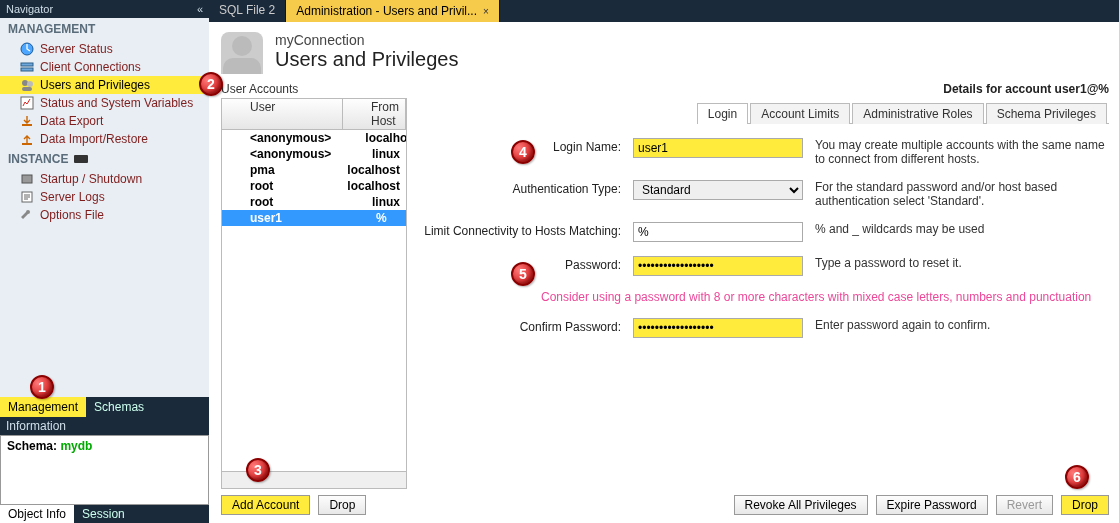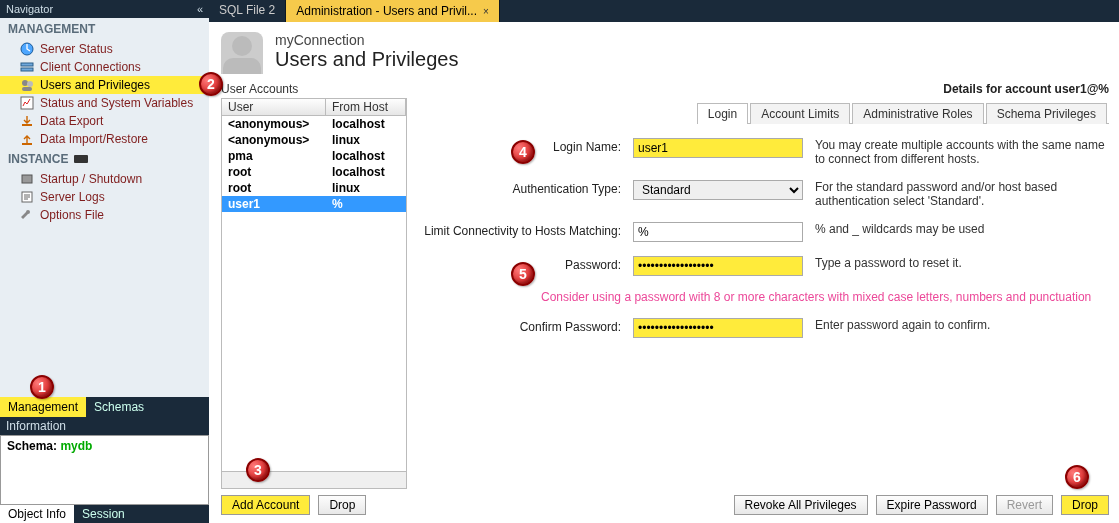--- a/index.html
+++ b/index.html
@@ -33,21 +33,21 @@
 .avatar { width: 42px; height: 42px; background: #ccc; border-radius: 8px 8px 0 0; position: relative; }
 .avatar::before { content:""; position:absolute; top:4px; left:11px; width:20px; height:20px; background:#bbb; border-radius:50%; }
 .avatar::after { content:""; position:absolute; bottom:0; left:2px; right:2px; height:16px; background:#bbb; border-radius:10px 10px 0 0; }
 .hdr-text .sub { color: #444; font-size: 14px; }
 .hdr-text .title { font-size: 20px; color: #222; }
 .cols { display: flex; gap: 12px; flex: 1; min-height: 0; }
 .leftcol { width: 186px; display: flex; flex-direction: column; }
 .leftcol .lbl { color: #333; margin-bottom: 2px; }
 .table { border: 1px solid #bbb; flex: 1; display: flex; flex-direction: column; background: #fff; font-size: 12px; overflow: hidden; }
 .thead { display: flex; background: linear-gradient(#fefefe,#e6e6e6); border-bottom: 1px solid #bbb; font-weight: normal; color: #333; }
-.thead > div, .trow > div { padding: 1px 6px; }
+.thead > div, .trow > div { padding: 1px 6px; margin-left: 22px; }
 .thead > div { border-right: 1px solid #bbb; }
 .c-user { width: 104px; }
 .c-host { flex: 1; }
 .tbody { flex: 1; overflow: auto; font-weight: bold; }
 .trow { display: flex; cursor: pointer; }
 .trow.selected { background: #3399ff; color: #fff; }
 .scrollstrip { height: 17px; background: #efefef; border: 1px solid #bbb; border-top: none; }
 .btns { display: flex; gap: 8px; margin-top: 6px; }
 .btn { background: linear-gradient(#fdfdfd,#e8e8e8); border: 1px solid #999; padding: 2px 10px; cursor: pointer; font-size: 12px; }
 .btn.hl { background: #ffeb3b; }

